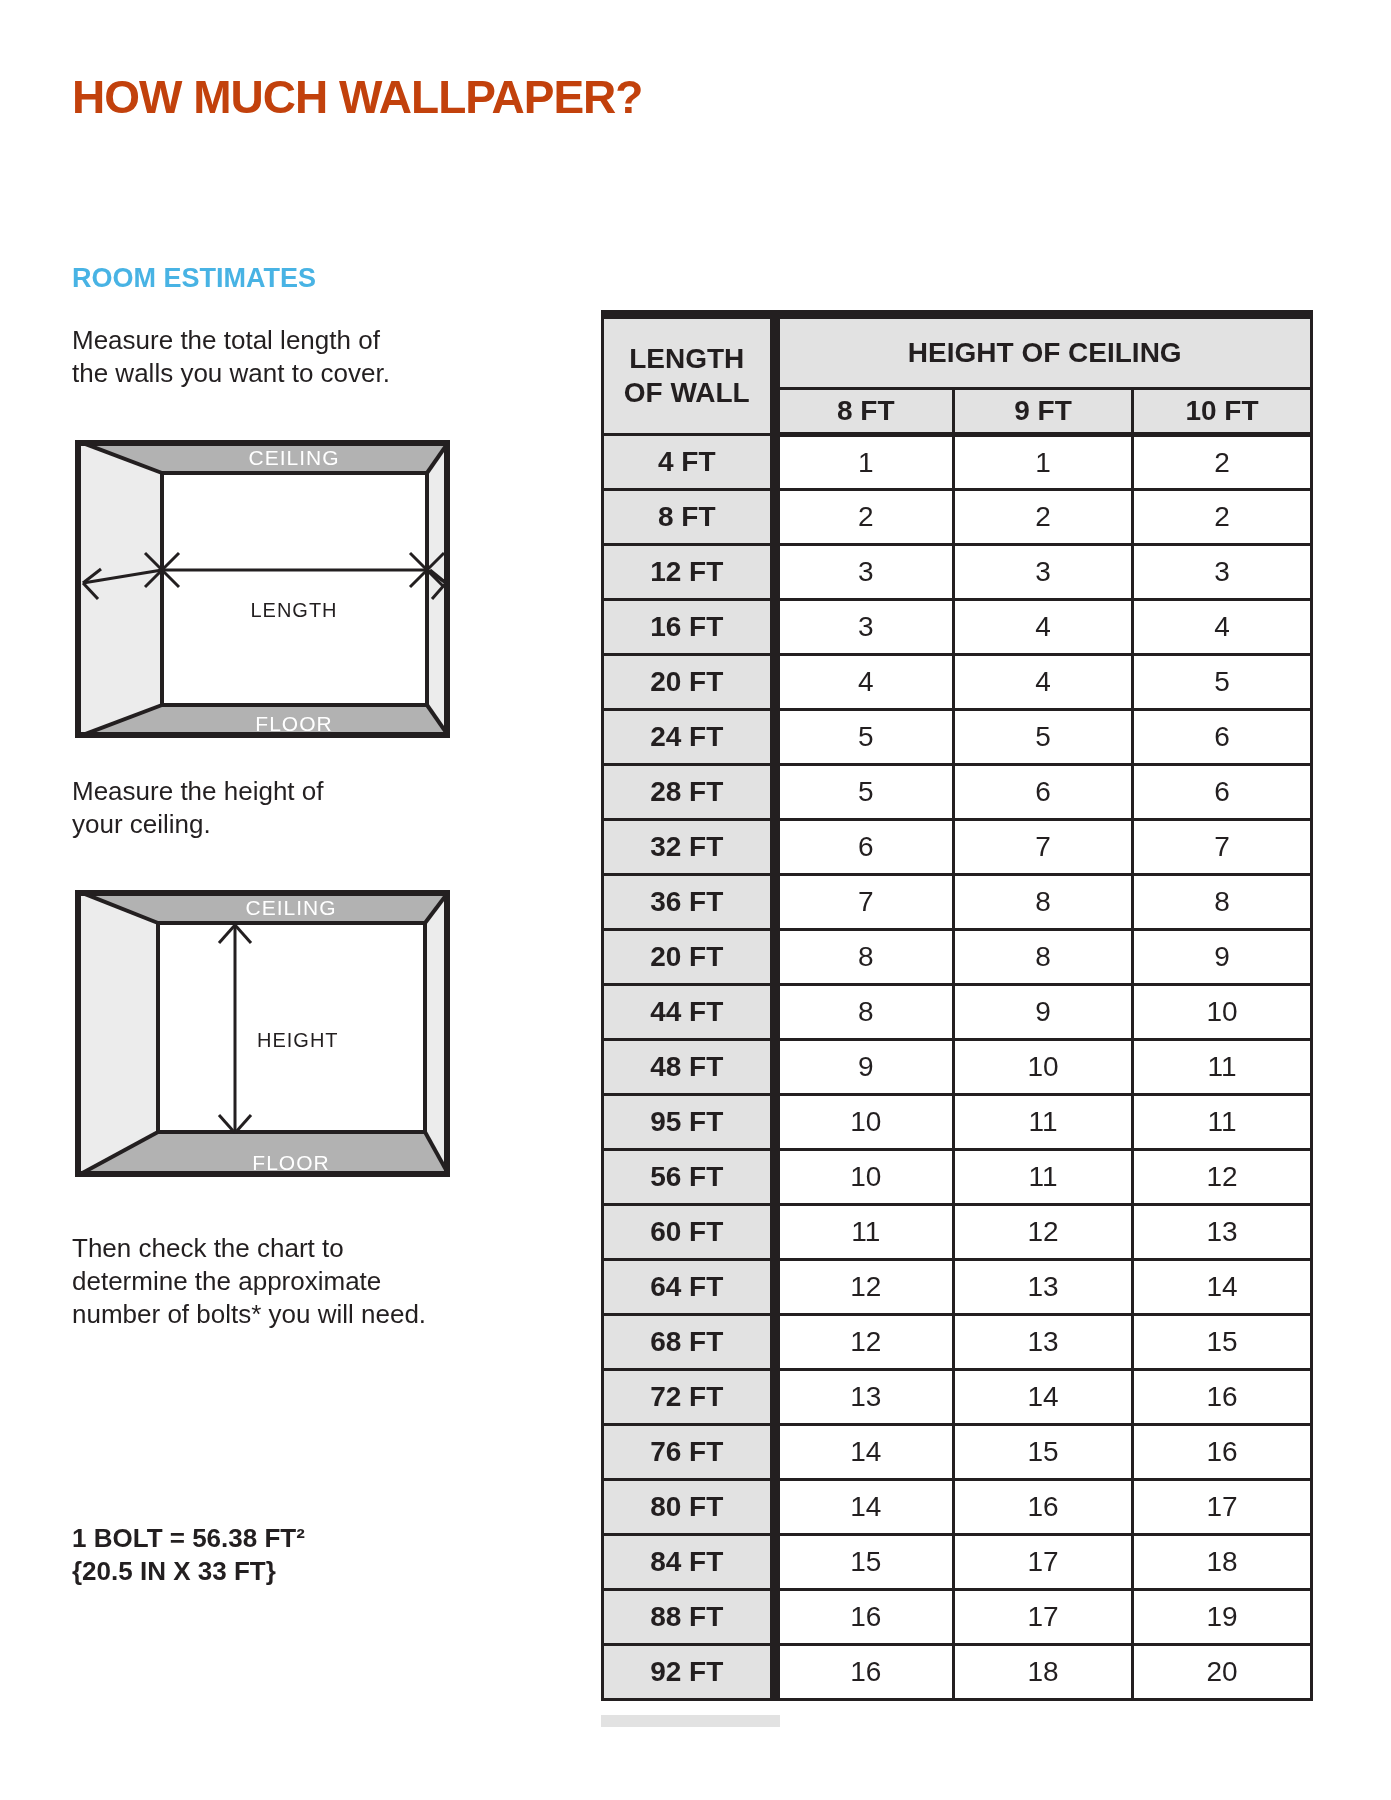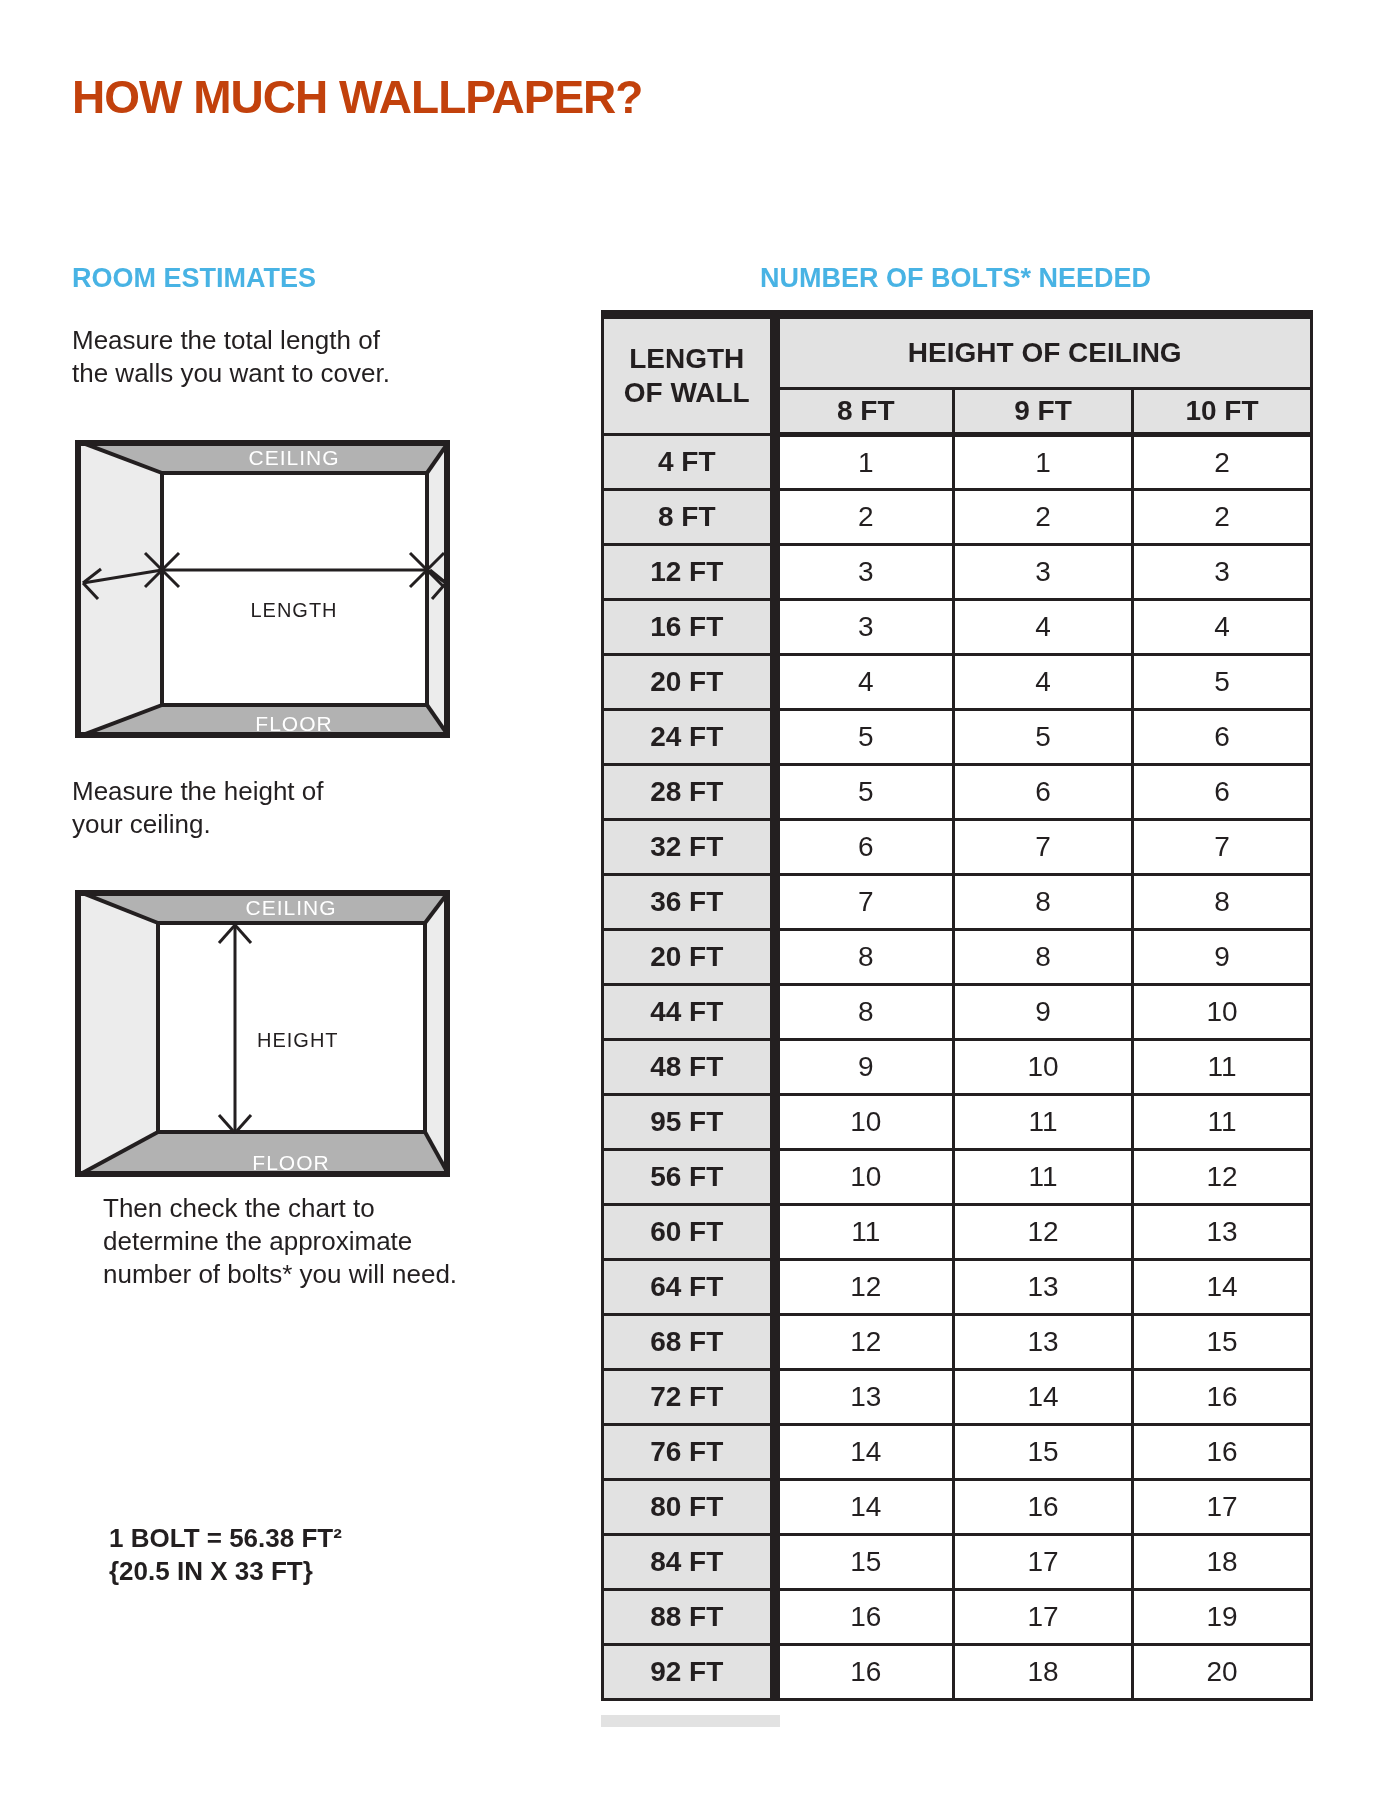--- a/index.html
+++ b/index.html
@@ -11,27 +11,27 @@
 
   .section-heading{position:absolute;font-size:27px;font-weight:bold;color:#48b3e4;
          letter-spacing:0px;white-space:nowrap;}
   .h-room{left:72px;top:263px;}
   .h-bolts{left:601px;top:263px;width:709px;text-align:center;}
 
   .para{position:absolute;left:72px;font-size:26px;line-height:33px;color:#231f20;
         white-space:pre-line;}
   .p1{top:324px;}
   .p2{top:775px;}
-  .p3{top:1192px;margin-left:31px;}
+  .p3{top:1232px;}
 
   .footnote{position:absolute;left:72px;top:1428px;font-size:26px;line-height:33px;
         font-weight:bold;}
   .footnote .ln2{padding-left:26px;}
   .bolt-eq{position:absolute;left:72px;top:1522px;font-size:26px;line-height:33px;
-        font-weight:bold;white-space:pre-line;margin-left:37px;}
+        font-weight:bold;white-space:pre-line;}
 
   .diagram{position:absolute;left:75px;}
   .d1{top:440px;}
   .d2{top:890px;}
 
   svg text{font-family:"Liberation Sans","DejaVu Sans",sans-serif;}
   .room-label{fill:#ffffff;font-size:21px;letter-spacing:1px;}
   .measure-label{fill:#231f20;font-size:20px;letter-spacing:1px;}
 
   .table-wrap{position:absolute;left:601px;top:310px;}
@@ -124,21 +124,20 @@
   </svg>
 
   <div class="para p3">Then check the chart to
 determine the approximate
 number of bolts* you will need.</div>
 
 
   <div class="bolt-eq">1 BOLT = 56.38 FT²
 {20.5 IN X 33 FT}</div>
 
-  <div class="section-heading h-bolts">NUMBER OF BOLTS* NEEDED</div>
 
   <div class="table-wrap">
     <table class="bolt">
       <colgroup>
         <col style="width:172px">
           <col style="width:179px">
           <col style="width:179px">
           <col style="width:179px">
       </colgroup>
       <thead>

